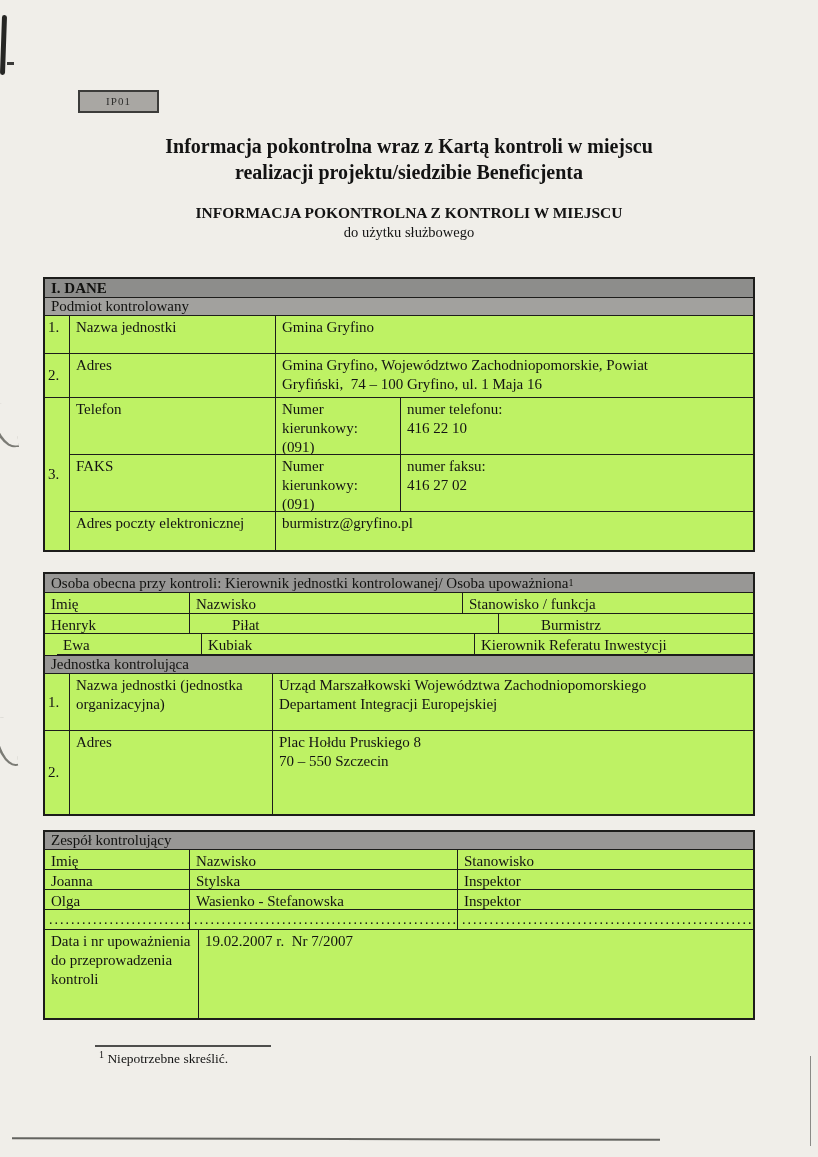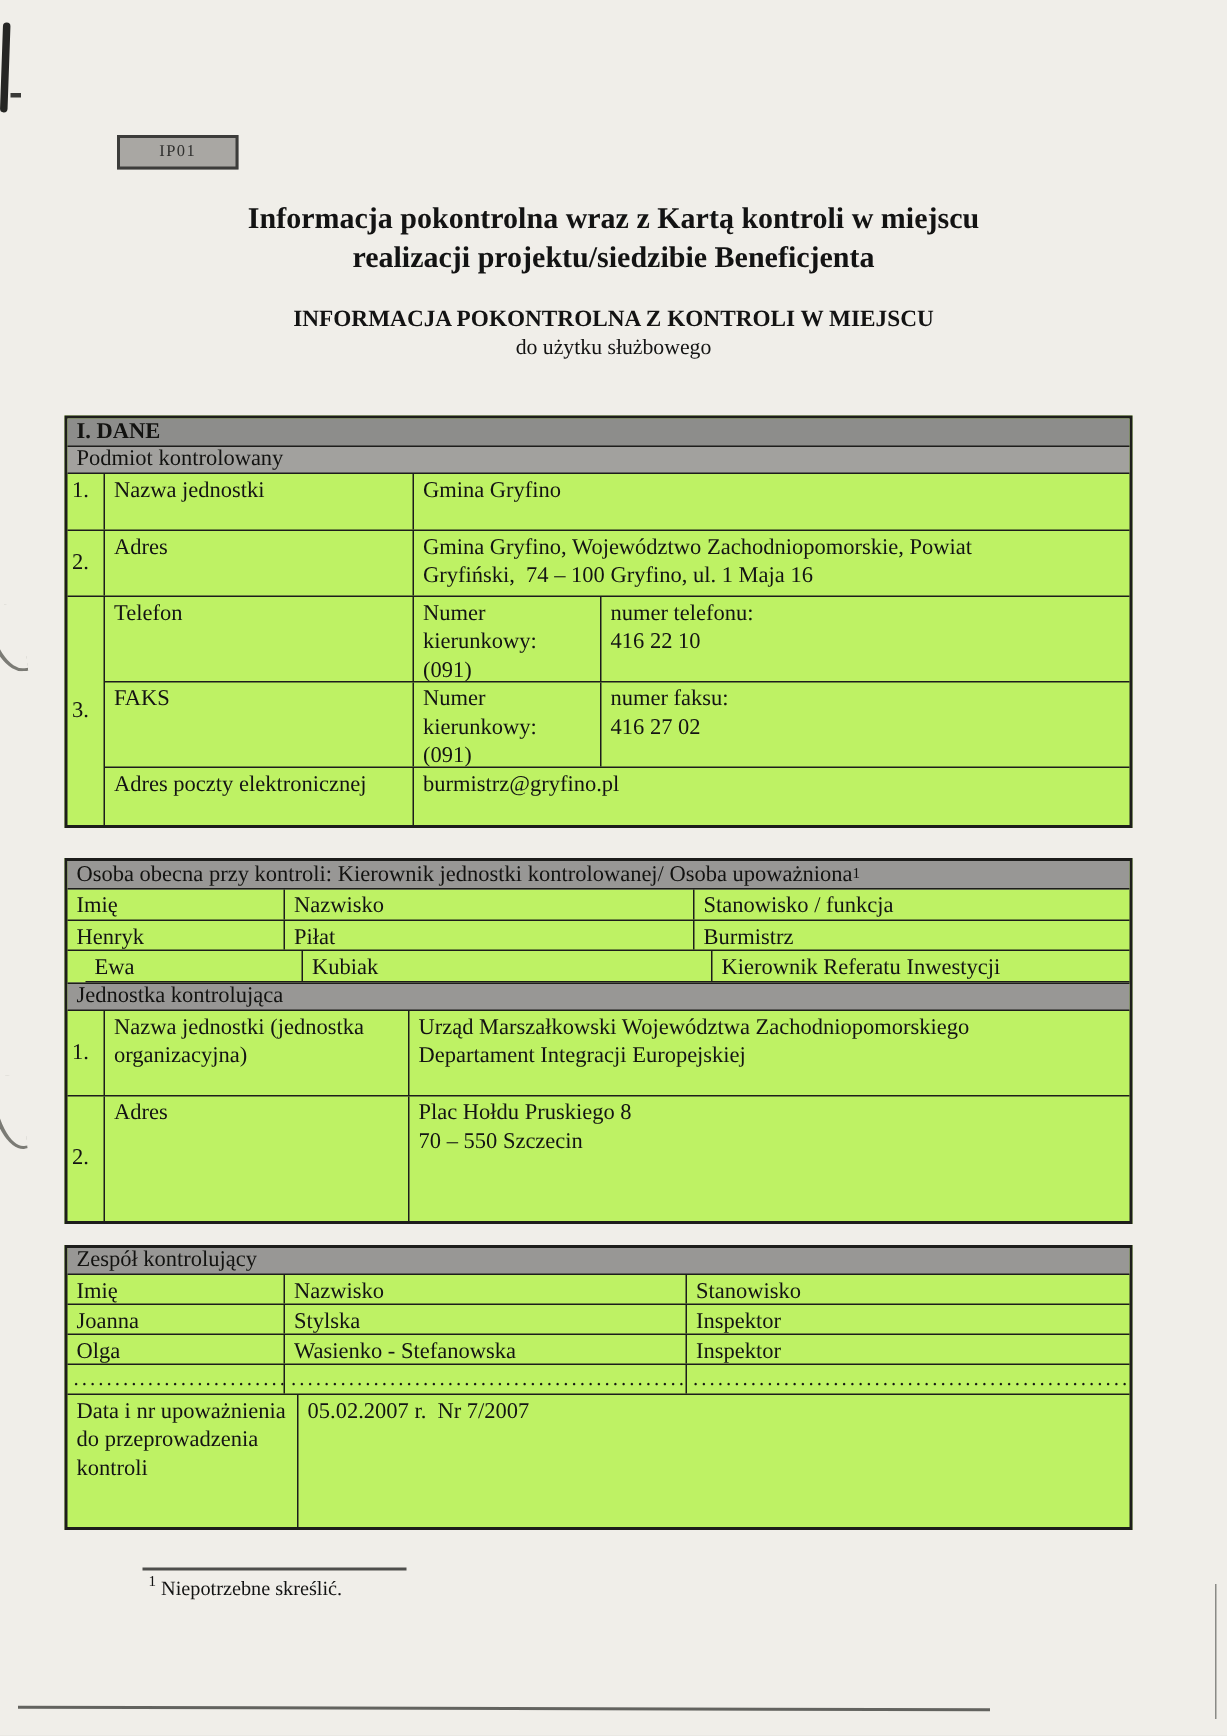--- a/index.html
+++ b/index.html
@@ -145,21 +145,21 @@
   <div class="tbl" style="top:572px;">
     <div class="bar bar-sec">
       <span>Osoba obecna przy kontroli: Kierownik jednostki kontrolowanej/ Osoba upoważniona</span>
         <sup>1</sup>
     </div>
     <div class="row" style="height:21px;">
       <div class="cell c-imie b-r">Imię</div>
       <div class="cell c-nazw2 b-r">Nazwisko</div>
       <div class="cell c-flex">Stanowisko / funkcja</div>
     </div>
-    <div class="row" style="height:20px;">
+    <div class="row" style="height:20px;gap:36px;">
       <div class="cell c-imie b-r">Henryk</div>
       <div class="cell c-nazw2 b-r">Piłat</div>
       <div class="cell c-flex">Burmistrz</div>
     </div>
     <div class="row" style="height:21px;margin-left:12px;">
       <div class="cell c-imie b-r">Ewa</div>
       <div class="cell c-nazw2 b-r">Kubiak</div>
       <div class="cell c-flex">Kierownik Referatu Inwestycji</div>
     </div>
 
@@ -200,21 +200,21 @@
       <div class="cell c-nazw3 b-r">Wasienko - Stefanowska</div>
       <div class="cell c-flex">Inspektor</div>
     </div>
     <div class="row" style="height:20px;">
       <div class="cell c-imie b-r dots-cell">............................................................</div>
       <div class="cell c-nazw3 b-r dots-cell">.........................................................................................</div>
       <div class="cell c-flex dots-cell">.........................................................................................</div>
     </div>
     <div class="row" style="height:88px;">
       <div class="cell c-datalabel b-r">Data i nr upoważnienia do przeprowadzenia kontroli</div>
-      <div class="cell c-flex pre">05.02.2007 r.  Nr 7/2007</div>
+      <div class="cell c-flex pre">19.02.2007 r.  Nr 7/2007</div>
     </div>
   </div>
 
   <div class="fn-line"></div>
   <div class="fn-text">
     <sup>1</sup><span> Niepotrzebne skreślić.</span>
   </div>
 
 </div>
 

